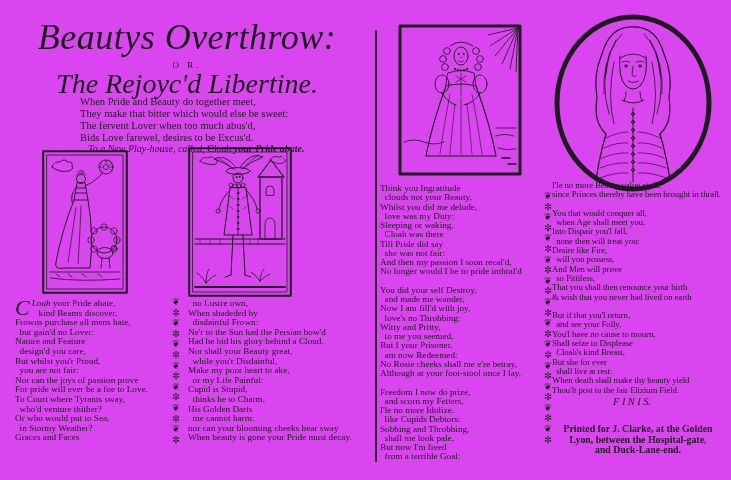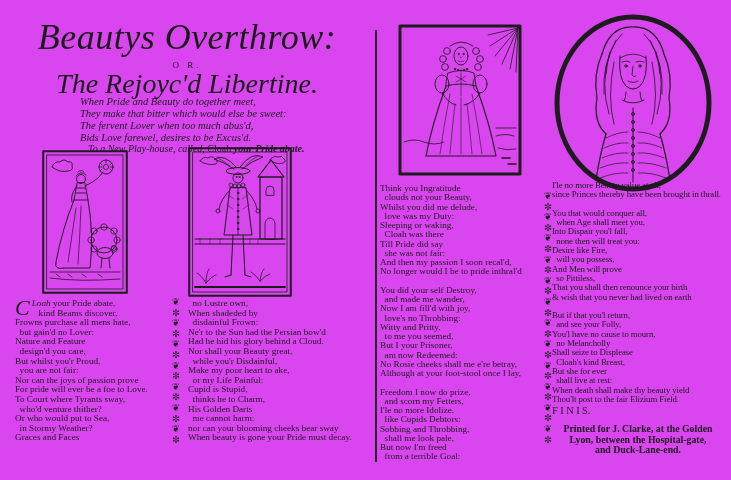--- a/index.html
+++ b/index.html
@@ -7,38 +7,38 @@
          overflow:hidden;font-family:"Liberation Serif",serif;color:#1b1b1b;}
   .abs{position:absolute;}
   .it{font-style:italic;}
   .bd{font-weight:bold;}
   .ctr{text-align:center;}
   .line{white-space:pre;}
   
   #title{left:0;top:16px;width:374px;font-size:36px;font-style:italic;letter-spacing:.5px;}
   #orlabel{left:0;top:60px;width:374px;font-size:9px;letter-spacing:3px;}
   #subtitle{left:0;top:68px;width:374px;font-size:28px;font-style:italic;}
-  #epigraph{left:80px;top:96px;font-size:10.5px;line-height:12px;font-style:italic;}
+  #epigraph{left:80px;top:96px;font-size:10.5px;line-height:12px;}
   #tuneline{left:88px;top:143px;font-size:10px;font-style:italic;}
   #tuneline .rom{font-style:normal;}
   
   #wc1{left:42px;top:150px;width:86px;height:144px;}
   #wc2{left:188px;top:147px;width:104px;height:150px;}
   #wc3{left:398px;top:24px;width:124px;height:152px;}
   #wc4{left:552px;top:12px;width:162px;height:182px;}
   svg{display:block;}
   svg *{stroke:#1c1c1c;fill:none;stroke-linecap:round;stroke-linejoin:round;}
   
   .col{position:absolute;}
   #col1{left:15px;top:299px;width:150px;font-size:9.2px;line-height:9.6px;}
   #col2{left:188px;top:299px;width:178px;font-size:9.2px;line-height:9.6px;}
   #col3{left:380px;top:184px;width:156px;font-size:9.2px;line-height:9.25px;}
   #col4{left:552px;top:181px;width:172px;font-size:8.8px;line-height:9.3px;letter-spacing:-0.1px;}
   .dropcap{float:left;font-size:22px;line-height:17px;font-style:italic;margin:0 2px 0 0;}
-  #finis{width:160px;font-size:10.5px;margin-top:2px;}
+  #finis{width:160px;text-align:center;font-style:italic;font-size:10.5px;margin-top:2px;}
   #imprint{left:552px;top:424px;width:172px;text-align:center;font-size:9.8px;
            line-height:10.5px;font-weight:bold;}
   
   .fleurons{position:absolute;width:18px;text-align:center;font-family:"DejaVu Sans",sans-serif;
             font-size:9.5px;line-height:10.6px;white-space:pre-line;color:#1c1c1c;}
   #fleuron-left{left:167px;top:297px;}
   #fleuron-right{left:539px;top:191px;}
   #divider{left:375px;top:30px;width:1.5px;height:432px;background:#2a2a2a;}
 </style>
 </head>
@@ -279,21 +279,20 @@
         <div class="line">Desire like Fire,</div>
         <div class="line">  will you possess,</div>
         <div class="line">And Men will prove</div>
         <div class="line">  so Pittiless,</div>
         <div class="line">That you shall then renounce your birth</div>
         <div class="line">&amp; wish that you never had lived on earth</div>
         <div class="line">&nbsp;</div>
         <div class="line">But if that you'l return,</div>
         <div class="line">  and see your Folly,</div>
         <div class="line">You'l have no cause to mourn,</div>
-        <div class="line">  no Melancholly</div>
         <div class="line">Shall seize to Displease</div>
         <div class="line">  Cloah's kind Breast,</div>
         <div class="line">But she for ever</div>
         <div class="line">  shall live at rest:</div>
         <div class="line">When death shall make thy beauty yield</div>
         <div class="line">Thou'lt post to the fair Elizium Field.</div>
       </div>
     <div id="finis">F I N I S.</div>
   </div>
 

